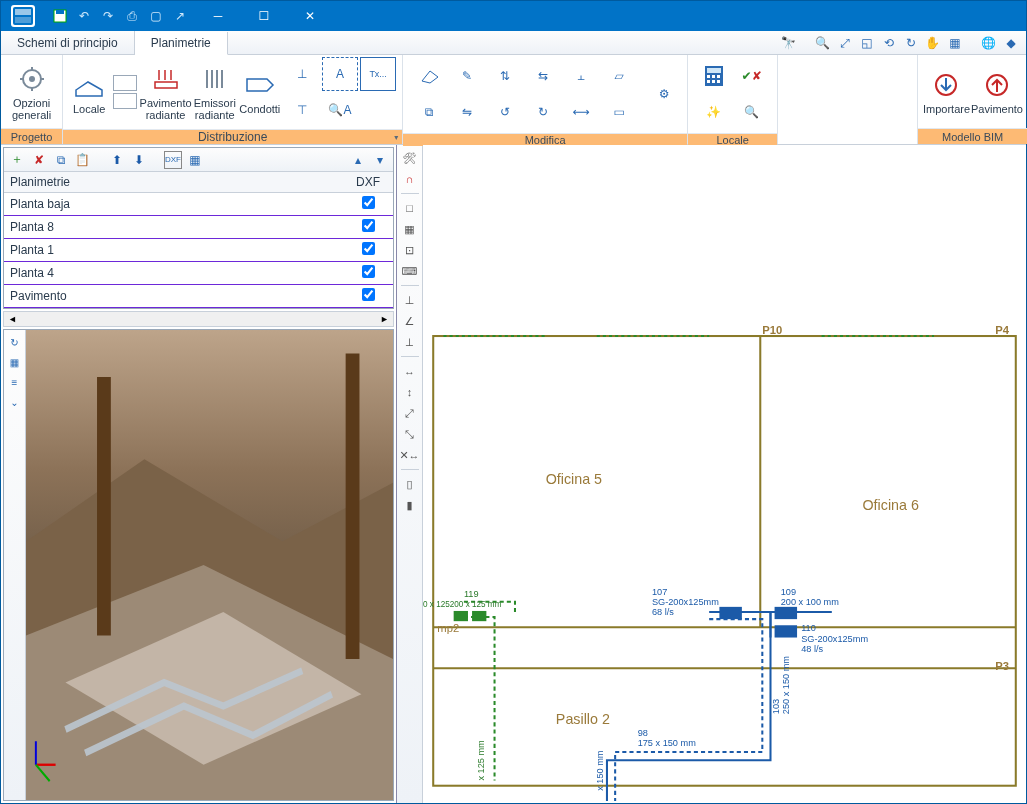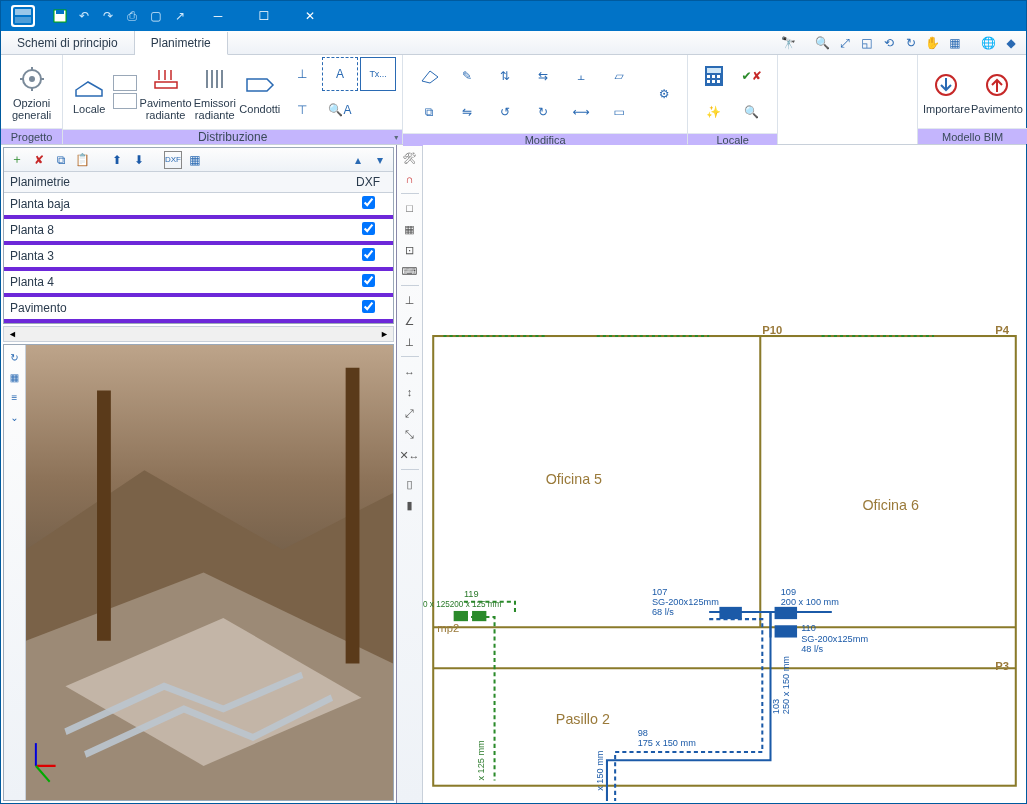--- a/index.html
+++ b/index.html
@@ -13,37 +13,37 @@
 .titlebar .wbtns { display: flex; }
 .titlebar .wbtn { width: 46px; height: 30px; display: flex; align-items: center; justify-content: center; cursor: pointer; color: #fff; }
 .menubar { height: 24px; background: linear-gradient(#fdfdfd,#eef2f7); border-bottom: 1px solid #c8d0da; display: flex; align-items: stretch; }
 .menubar .tab { padding: 0 16px; display: flex; align-items: center; border-right: 1px solid #c8d0da; cursor: pointer; color: #2a3b4d; }
 .menubar .tab.active { background: #fff; border-bottom: 1px solid #fff; position: relative; top: 1px; font-weight: 400; }
 .menubar .rtools { margin-left: auto; display: flex; align-items: center; gap: 4px; padding-right: 6px; }
 .menubar .ric { width: 18px; height: 18px; display: flex; align-items: center; justify-content: center; cursor: pointer; color: #2a6ab3; }
 .ribbon { height: 90px; background: #fff; border-bottom: 1px solid #c8d0da; display: flex; }
 .rgroup { border-right: 1px solid #dbe2ea; display: flex; flex-direction: column; }
 .rgroup .body { flex: 1; display: flex; align-items: center; justify-content: center; padding: 2px 6px; gap: 4px; }
-.rgroup .label { height: 16px; font-size: 11px; color: #3a4a5a; text-align: center; background: #c4b5fd; border-top: 1px solid #e2e8ef; display: flex; align-items: center; justify-content: center; padding: 0 4px; position: relative; }
+.rgroup .label { height: 16px; font-size: 11px; color: #3a4a5a; text-align: center; background: #fdba74; border-top: 1px solid #e2e8ef; display: flex; align-items: center; justify-content: center; padding: 0 4px; position: relative; }
 .rgroup .label .drop { position: absolute; right: 4px; font-size: 8px; color: #5a6a7a; }
 .rbtn { display: flex; flex-direction: column; align-items: center; justify-content: flex-start; padding: 2px 4px; cursor: pointer; border: 1px solid transparent; border-radius: 2px; min-width: 40px; }
 .rbtn .ricon { width: 32px; height: 32px; display: flex; align-items: center; justify-content: center; color: #2a6ab3; }
 .rbtn .rtxt { font-size: 11px; color: #2a3b4d; text-align: center; line-height: 12px; margin-top: 2px; max-width: 60px; }
 .ribbon .grid2 { display: grid; grid-template-columns: repeat(6, 36px); grid-template-rows: 34px 34px; gap: 2px; padding: 2px; }
 .ribbon .grid2 .cell { display: flex; align-items: center; justify-content: center; cursor: pointer; border: 1px solid transparent; border-radius: 2px; color: #2a6ab3; }
 .ribbon .calcgrid { display: grid; grid-template-columns: 36px 36px; grid-template-rows: 34px 34px; gap: 2px; padding: 2px; }
 .content { flex: 1; display: flex; min-height: 0; }
 .leftcol { width: 396px; display: flex; flex-direction: column; border-right: 1px solid #88a; }
 .planpanel { border: 1px solid #9aa8b8; margin: 2px; display: flex; flex-direction: column; }
 .planpanel .tbar { height: 24px; background: linear-gradient(#fdfdfd,#eef2f7); border-bottom: 1px solid #c8d0da; display: flex; align-items: center; padding: 0 4px; gap: 4px; }
 .planpanel .tbar .tic { width: 18px; height: 18px; cursor: pointer; display: flex; align-items: center; justify-content: center; color: #2a6ab3; }
 .planpanel .tbar .spacer { flex: 1; }
 .planpanel table { width: 100%; border-collapse: collapse; }
 .planpanel th { text-align: left; font-weight: 400; background: #f5f7fa; border-bottom: 1px solid #c8d0da; padding: 3px 6px; color: #2a3b4d; }
-.planpanel td { border-bottom: 4px solid #6d28d9; padding: 3px 6px; color: #2a3b4d; }
+.planpanel td { border-bottom: 1px solid #6d28d9; padding: 3px 6px; color: #2a3b4d; }
 .planpanel tr.sel td { background: #cfe6f7; }
 .planpanel td.chk { text-align: center; width: 50px; }
 .view3d { flex: 1; margin: 2px; border: 1px solid #9aa8b8; display: flex; min-height: 0; }
 .view3d .vtb { width: 22px; background: linear-gradient(#fdfdfd,#eef2f7); border-right: 1px solid #c8d0da; display: flex; flex-direction: column; align-items: center; gap: 4px; padding-top: 4px; }
 .view3d .vtb .vic { width: 16px; height: 16px; cursor: pointer; display: flex; align-items: center; justify-content: center; color: #2a6ab3; font-size: 10px; }
 .view3d .canvas { flex: 1; position: relative; overflow: hidden; background: linear-gradient(180deg,#bda48a 0%, #8c7258 30%, #6a5844 55%, #c3b5a7 70%, #a99785 100%); }
 .rightcol { flex: 1; display: flex; min-height: 0; }
 .righttb { width: 26px; background: linear-gradient(#fdfdfd,#eef2f7); border-right: 1px solid #c8d0da; display: flex; flex-direction: column; align-items: center; gap: 3px; padding-top: 4px; }
 .righttb .rtic { width: 18px; height: 18px; cursor: pointer; display: flex; align-items: center; justify-content: center; color: #555; font-size: 11px; }
 .righttb .rtic.magnet { color: #c62828; }
@@ -310,21 +310,21 @@
           <tbody id="plan-rows">
               <tr>
                 <td>Planta baja</td>
                 <td class="chk"><input type="checkbox" checked="" style=""></td>
               </tr>
               <tr>
                 <td>Planta 8</td>
                 <td class="chk"><input type="checkbox" checked="" style=""></td>
               </tr>
               <tr>
-                <td>Planta 3</td>
+                <td>Planta 1</td>
                 <td class="chk"><input type="checkbox" checked="" style=""></td>
               </tr>
               <tr>
                 <td>Planta 4</td>
                 <td class="chk"><input type="checkbox" checked="" style=""></td>
               </tr>
               <tr>
                 <td>Pavimento</td>
                 <td class="chk"><input type="checkbox" checked="" style=""></td>
               </tr>

